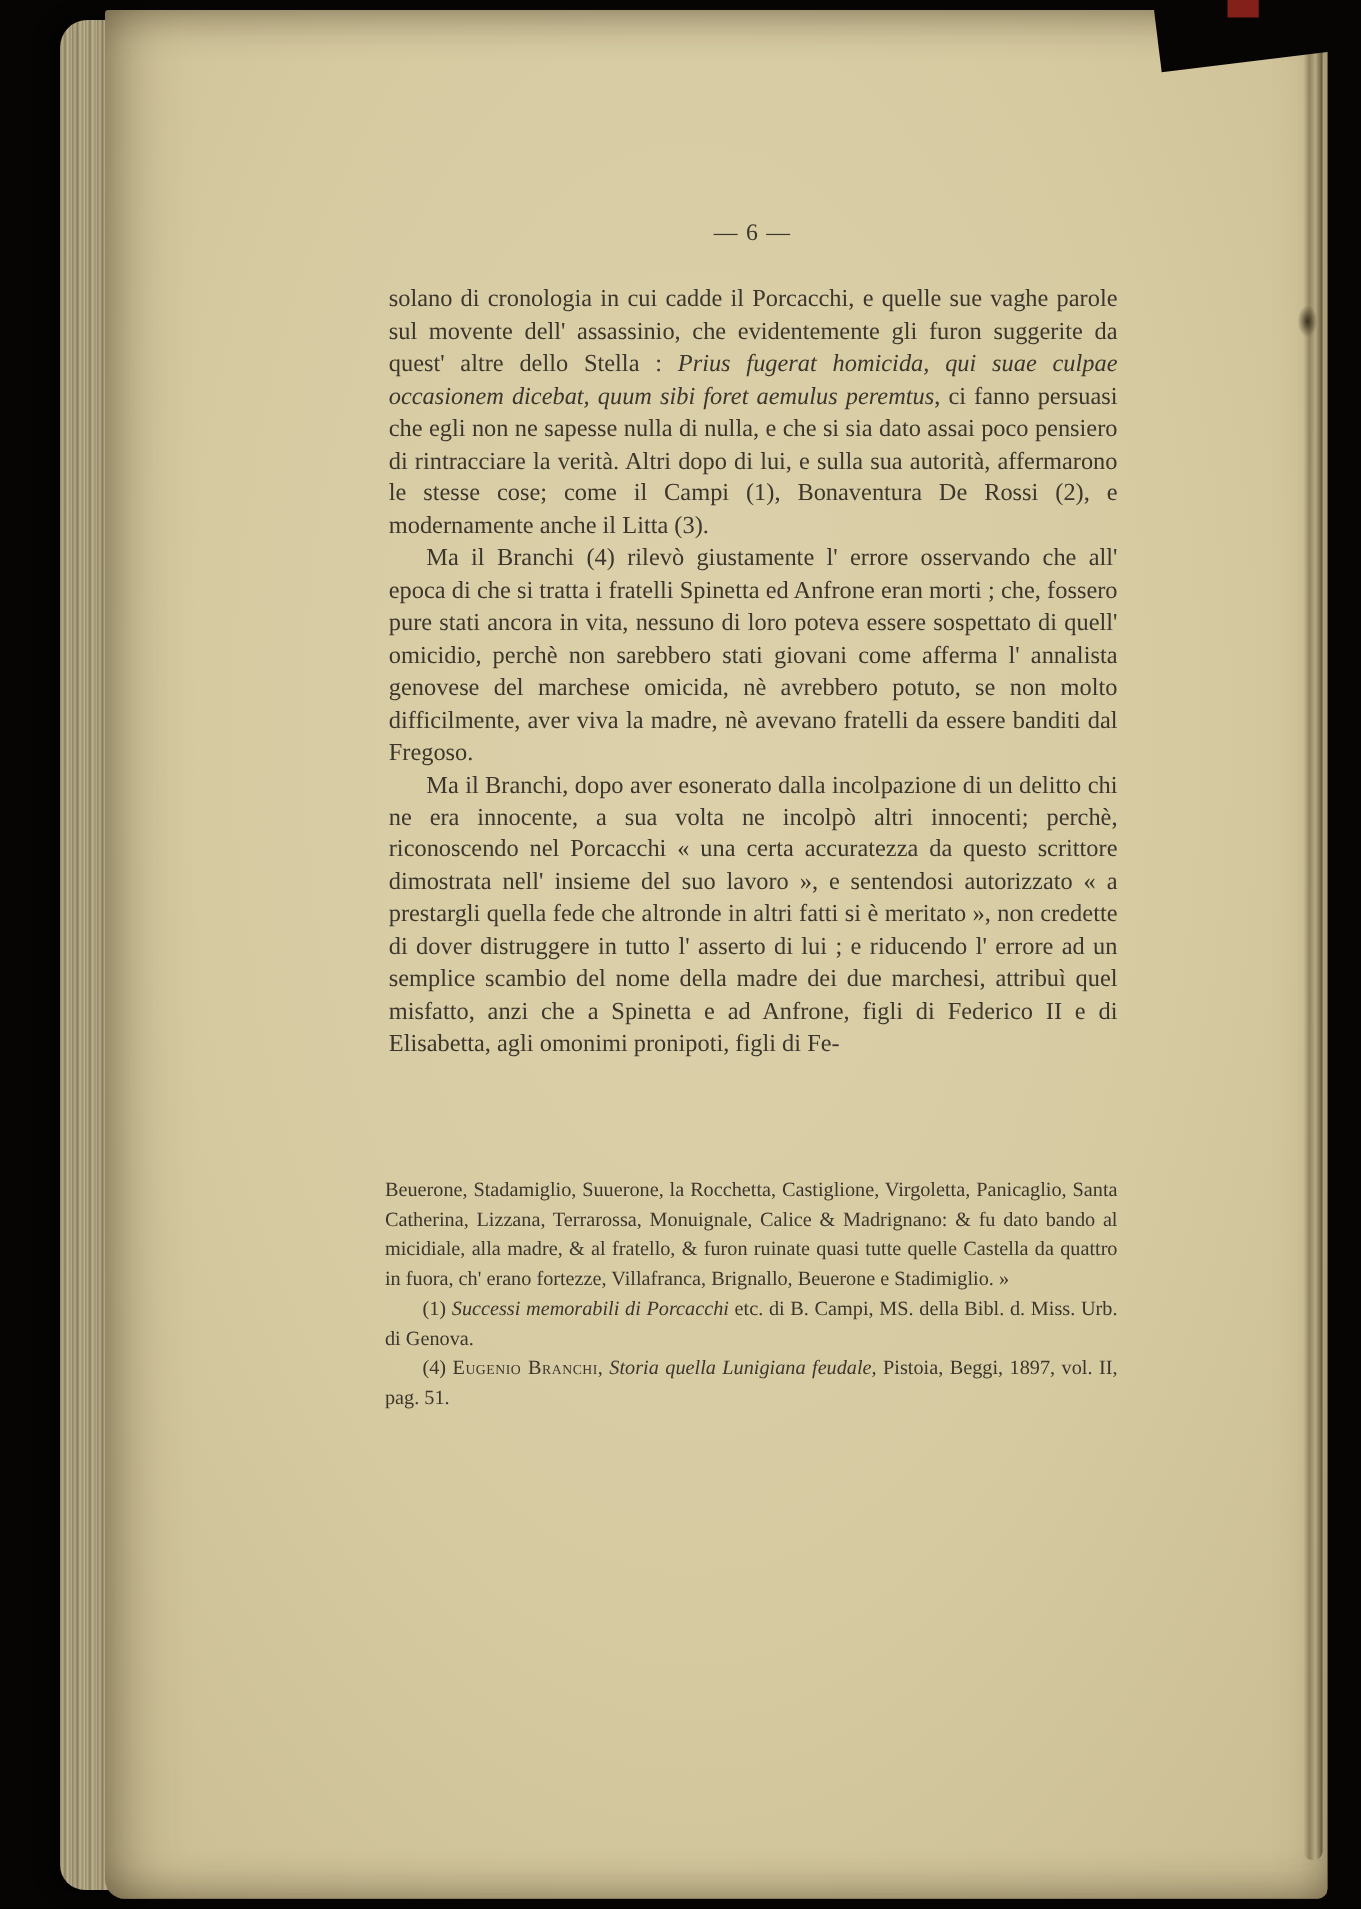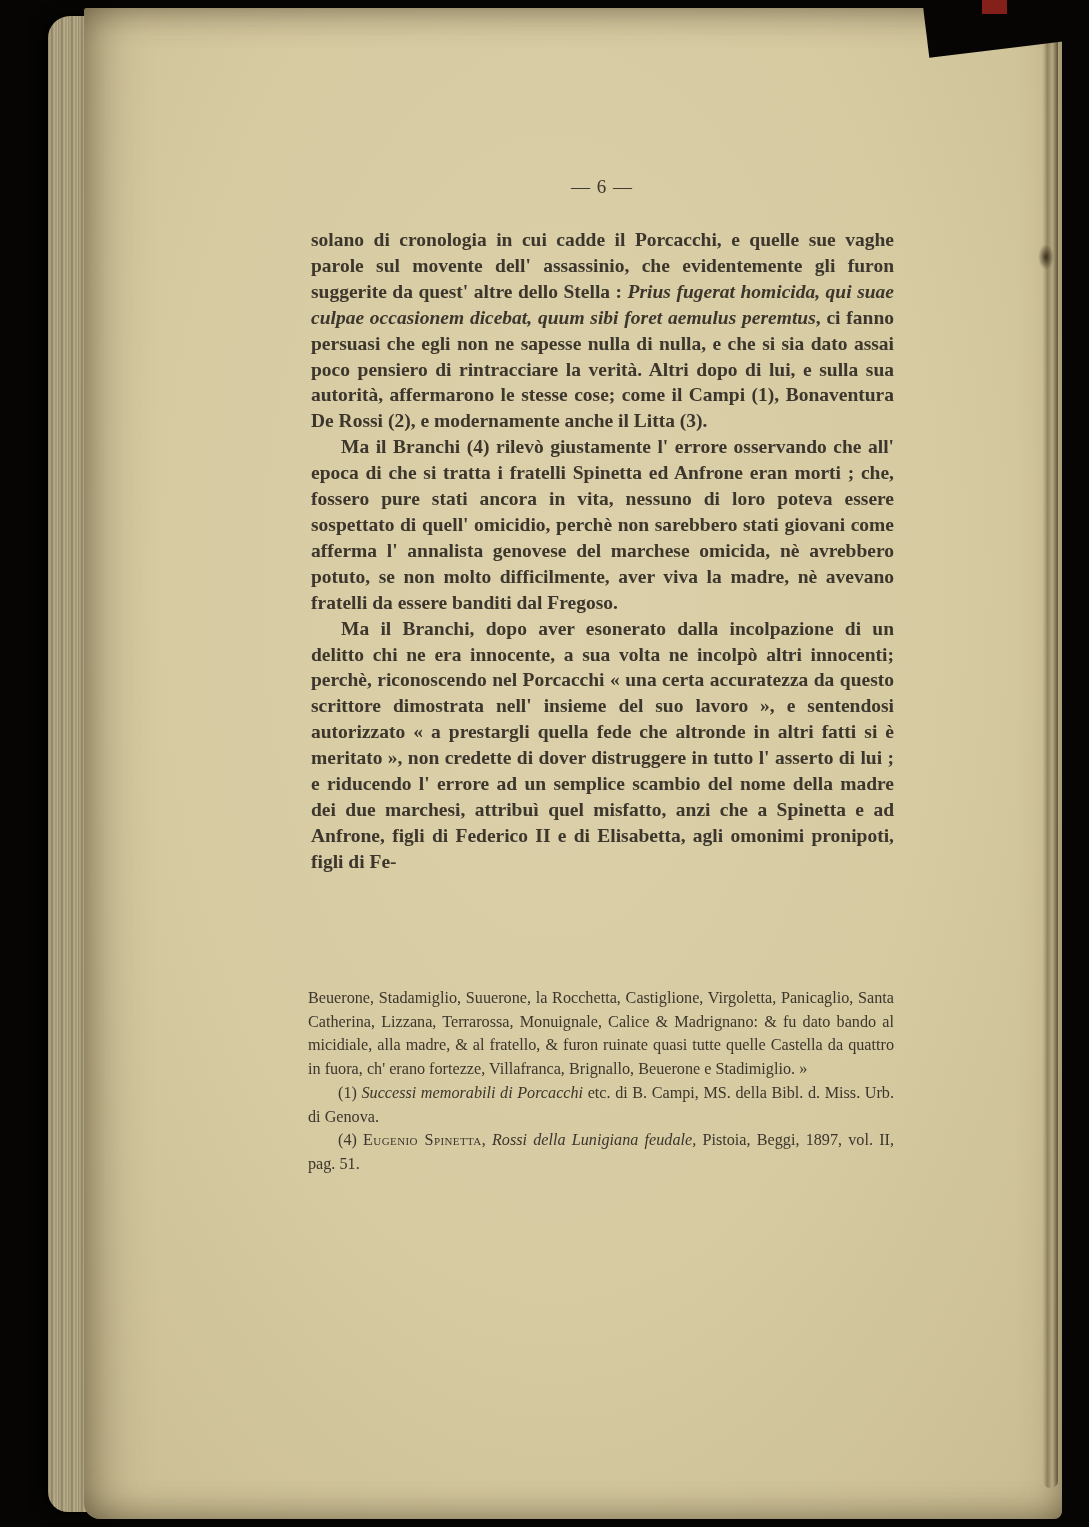--- a/index.html
+++ b/index.html
@@ -89,26 +89,25 @@
   }
   .body-text {
     position: absolute;
     left: 311px; top: 227px;
     width: 583px;
     font-size: 19.5px;
     line-height: 25.9px;
     text-align: justify;
     color: var(--ink, #3c362c);
     z-index: 5;
-    font-weight: bold;
   }
   .body-text p { margin: 0; }
   .footnotes {
     position: absolute;
-    left: 308px; top: 987px;
+    left: 308px; top: 941px;
     width: 586px;
     font-size: 16.2px;
     line-height: 23.7px;
     text-align: justify;
     color: var(--ink, #3c362c);
     z-index: 5;
   }
   .footnotes p { margin: 0; }
   .indent { text-indent: 30px; }
   .seg-n { }
@@ -131,19 +130,19 @@
 
   <div class="body-text">
     <p><span class="seg-n">solano di cronologia in cui cadde il Porcacchi, e quelle sue vaghe parole sul movente dell' assassinio, che evidentemente gli furon suggerite da quest' altre dello Stella : </span><span class="seg-i">Prius fugerat homicida, qui suae culpae occasionem dicebat, quum sibi foret aemulus peremtus</span><span class="seg-n">, ci fanno persuasi che egli non ne sapesse nulla di nulla, e che si sia dato assai poco pensiero di rintracciare la verità. Altri dopo di lui, e sulla sua autorità, affermarono le stesse cose; come il Campi (1), Bonaventura De Rossi (2), e modernamente anche il Litta (3).</span></p>
     <p class="indent"><span class="seg-n">Ma il Branchi (4) rilevò giustamente l' errore osservando che all' epoca di che si tratta i fratelli Spinetta ed Anfrone eran morti ; che, fossero pure stati ancora in vita, nessuno di loro poteva essere sospettato di quell' omicidio, perchè non sarebbero stati giovani come afferma l' annalista genovese del marchese omicida, nè avrebbero potuto, se non molto difficilmente, aver viva la madre, nè avevano fratelli da essere banditi dal Fregoso.</span></p>
     <p class="indent"><span class="seg-n">Ma il Branchi, dopo aver esonerato dalla incolpazione di un delitto chi ne era innocente, a sua volta ne incolpò altri innocenti; perchè, riconoscendo nel Porcacchi « una certa accuratezza da questo scrittore dimostrata nell' insieme del suo lavoro », e sentendosi autorizzato « a prestargli quella fede che altronde in altri fatti si è meritato », non credette di dover distruggere in tutto l' asserto di lui ; e riducendo l' errore ad un semplice scambio del nome della madre dei due marchesi, attribuì quel misfatto, anzi che a Spinetta e ad Anfrone, figli di Federico II e di Elisabetta, agli omonimi pronipoti, figli di Fe-</span></p>
   </div>
 
   <div class="footnotes">
     <p><span class="seg-n">Beuerone, Stadamiglio, Suuerone, la Rocchetta, Castiglione, Virgoletta, Panicaglio, Santa Catherina, Lizzana, Terrarossa, Monuignale, Calice &amp; Madrignano: &amp; fu dato bando al micidiale, alla madre, &amp; al fratello, &amp; furon ruinate quasi tutte quelle Castella da quattro in fuora, ch' erano fortezze, Villafranca, Brignallo, Beuerone e Stadimiglio. »</span></p>
     <p class="indent"><span class="seg-n">(1) </span><span class="seg-i">Successi memorabili di Porcacchi</span><span class="seg-n"> etc. di B. Campi, MS. della Bibl. d. Miss. Urb. di Genova.</span></p>
-    <p class="indent"><span class="seg-n">(4) </span><span class="seg-sc">Eugenio Spinetta</span><span class="seg-n">, </span><span class="seg-i">Rossi della Lunigiana feudale,</span><span class="seg-n"> Pistoia, Beggi, 1897, vol. II, pag. 51.</span></p>
+    <p class="indent"><span class="seg-n">(4) </span><span class="seg-sc">Eugenio Branchi</span><span class="seg-n">, </span><span class="seg-i">Storia quella Lunigiana feudale,</span><span class="seg-n"> Pistoia, Beggi, 1897, vol. II, pag. 51.</span></p>
   </div>
 
   <div class="corner-tr"></div>
   <div class="red-mark"></div>
 
 </div>
 
 </body></html>

